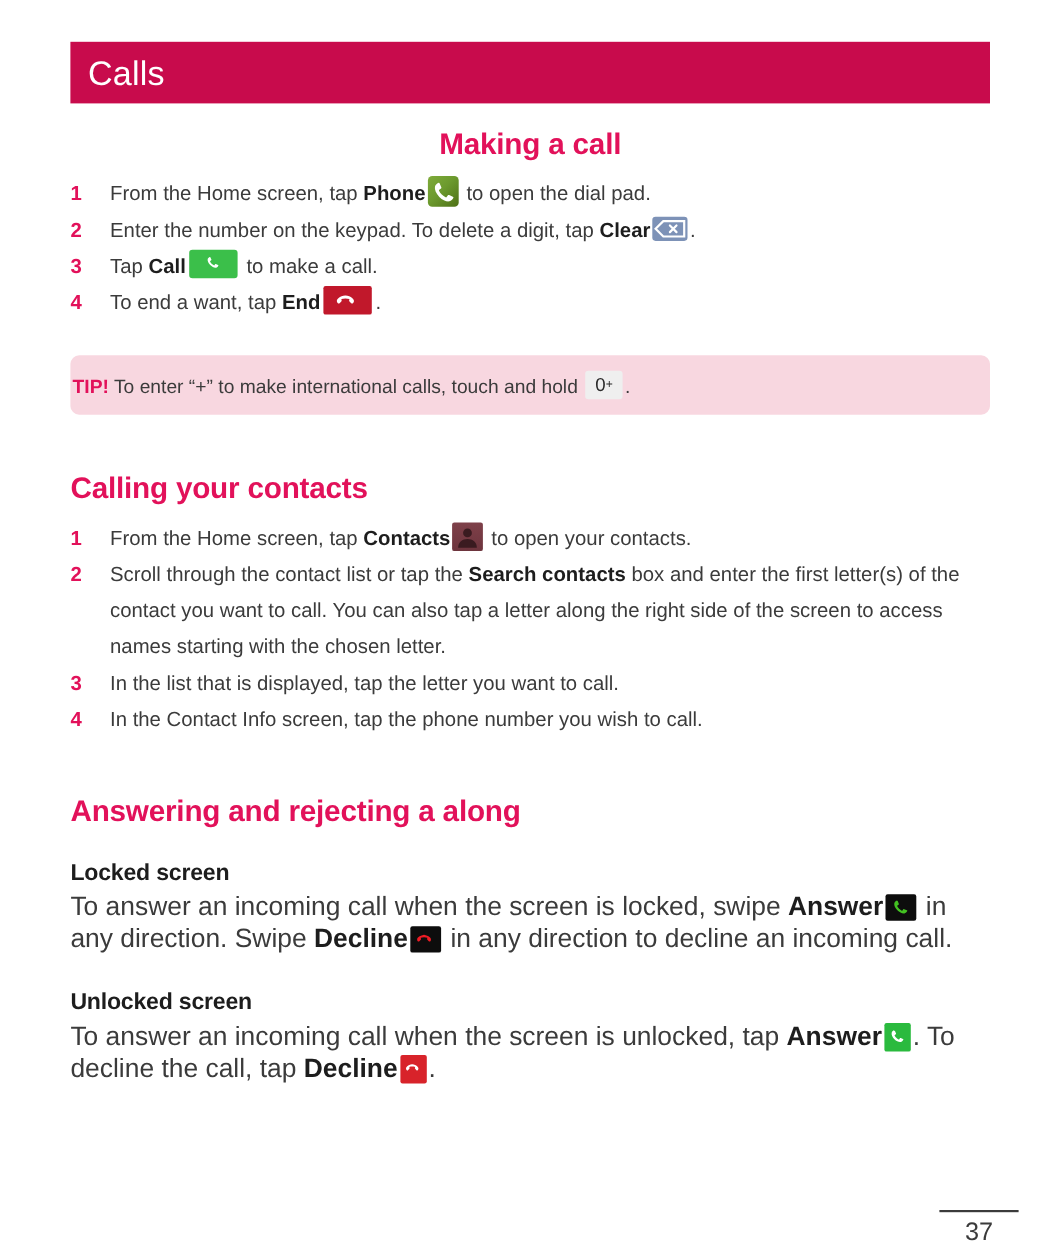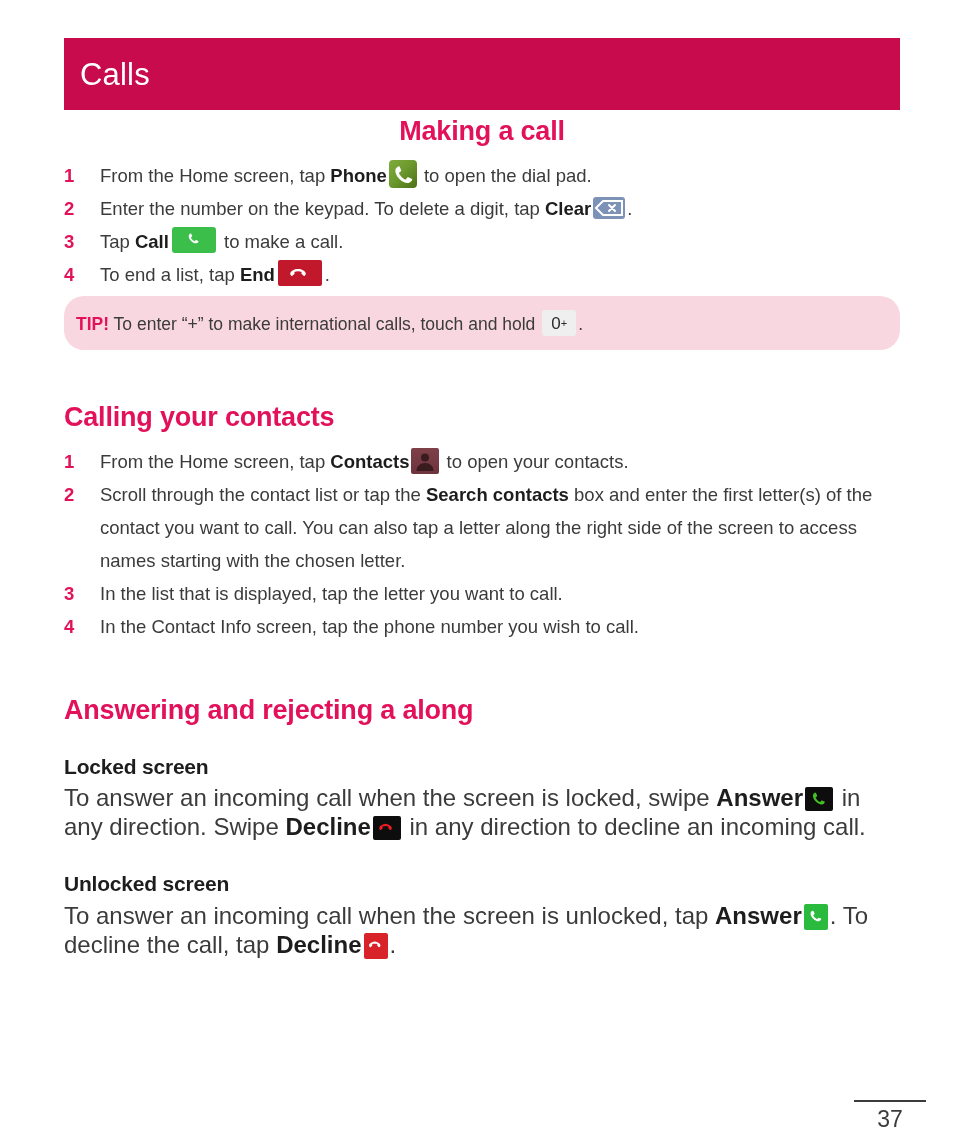--- a/index.html
+++ b/index.html
@@ -15,21 +15,21 @@
     color: #3b3b3b;
     overflow: hidden;
   }
 
   
   .chapter-header {
     position: absolute;
     left: 64px;
     top: 38px;
     width: 836px;
-    height: 72px;
+    height: 56px;
     background: #c80b4c;
     display: flex;
     align-items: center;
   }
   .chapter-header .title {
     color: #ffffff;
     font-size: 31px;
     font-weight: 400;
     letter-spacing: 0.2px;
     margin-left: 16px;
@@ -93,26 +93,26 @@
   p.body-text {
     font-size: 24px;
     line-height: 29px;
     margin: 0;
     color: #3b3b3b;
   }
 
   
   .tip-box {
     background: #f8d7e0;
-    border-radius: 20px;
-    padding: 14px 12px;
+    border-radius: 8px;
+    padding: 14px 2px;
     font-size: 17.5px;
     line-height: 24px;
     color: #3b3b3b;
-    margin: 5px 0 0 0;
+    margin: 32px 0 0 0;
     box-sizing: border-box;
     width: 836px;
   }
   .tip-box .tip-label {
     color: #e2115a;
     font-weight: bold;
   }
 
   
   .ico {
@@ -254,21 +254,21 @@
 
     <li>
       <span class="num">3</span>
       <span class="txt"><span>Tap </span><span class="b">Call</span><span class="ico ico-call-wide"><svg width="44" height="26" viewBox="0 0 44 26">
               <path d="M18.6 6.6c-0.9 0.4-1.6 1.2-1.8 2.1-0.3 1.5 0.6 3.6 2.3 5.3 1.7 1.7 3.8 2.6 5.3 2.3 0.9-0.2 1.7-0.9 2.1-1.8 0.1-0.3 0-0.5-0.3-0.6l-2-0.9c-0.3-0.1-0.5 0-0.6 0.2l-0.7 0.9c-0.1 0.2-0.3 0.2-0.5 0.1-0.7-0.4-1.4-0.8-2-1.4-0.6-0.6-1.1-1.3-1.4-2-0.1-0.2-0.1-0.4 0.1-0.5l0.9-0.7c0.2-0.2 0.3-0.4 0.2-0.6l-0.9-2c-0.1-0.3-0.3-0.4-0.7-0.4z" fill="#ffffff"></path>
             </svg></span><span> to make a call.</span></span>
     </li>
 
     <li>
       <span class="num">4</span>
-      <span class="txt"><span>To end a list, tap </span><span class="b">End</span><span class="ico ico-end-wide"><svg width="44" height="26" viewBox="0 0 44 26">
+      <span class="txt"><span>To end a want, tap </span><span class="b">End</span><span class="ico ico-end-wide"><svg width="44" height="26" viewBox="0 0 44 26">
               <path d="M22 8.5c-5.4 0-9.8 2.8-9.8 5.1 0 0.9 0.4 1.6 1 2.1 0.5 0.4 1.1 0.3 1.5-0.1l1.6-1.6c0.3-0.3 0.4-0.6 0.3-1l-0.3-1.1c2.2-0.8 5.2-0.8 7.4 0l-0.3 1.1c-0.1 0.4 0 0.7 0.3 1l1.6 1.6c0.4 0.4 1 0.5 1.5 0.1 0.6-0.5 1-1.2 1-2.1 0-2.3-4.4-5.1-9.8-5.1z" fill="#ffffff"></path>
             </svg></span><span>.</span></span>
     </li>
   </ol>
 
   <div class="tip-box">
     <span class="tip-label">TIP!</span><span> To enter “+” to make international calls, touch and hold </span><span class="ico ico-zeroplus"><span>0</span><span class="plus">+</span></span><span>.</span>
   </div>
 
   <div class="gap-lg"></div>

